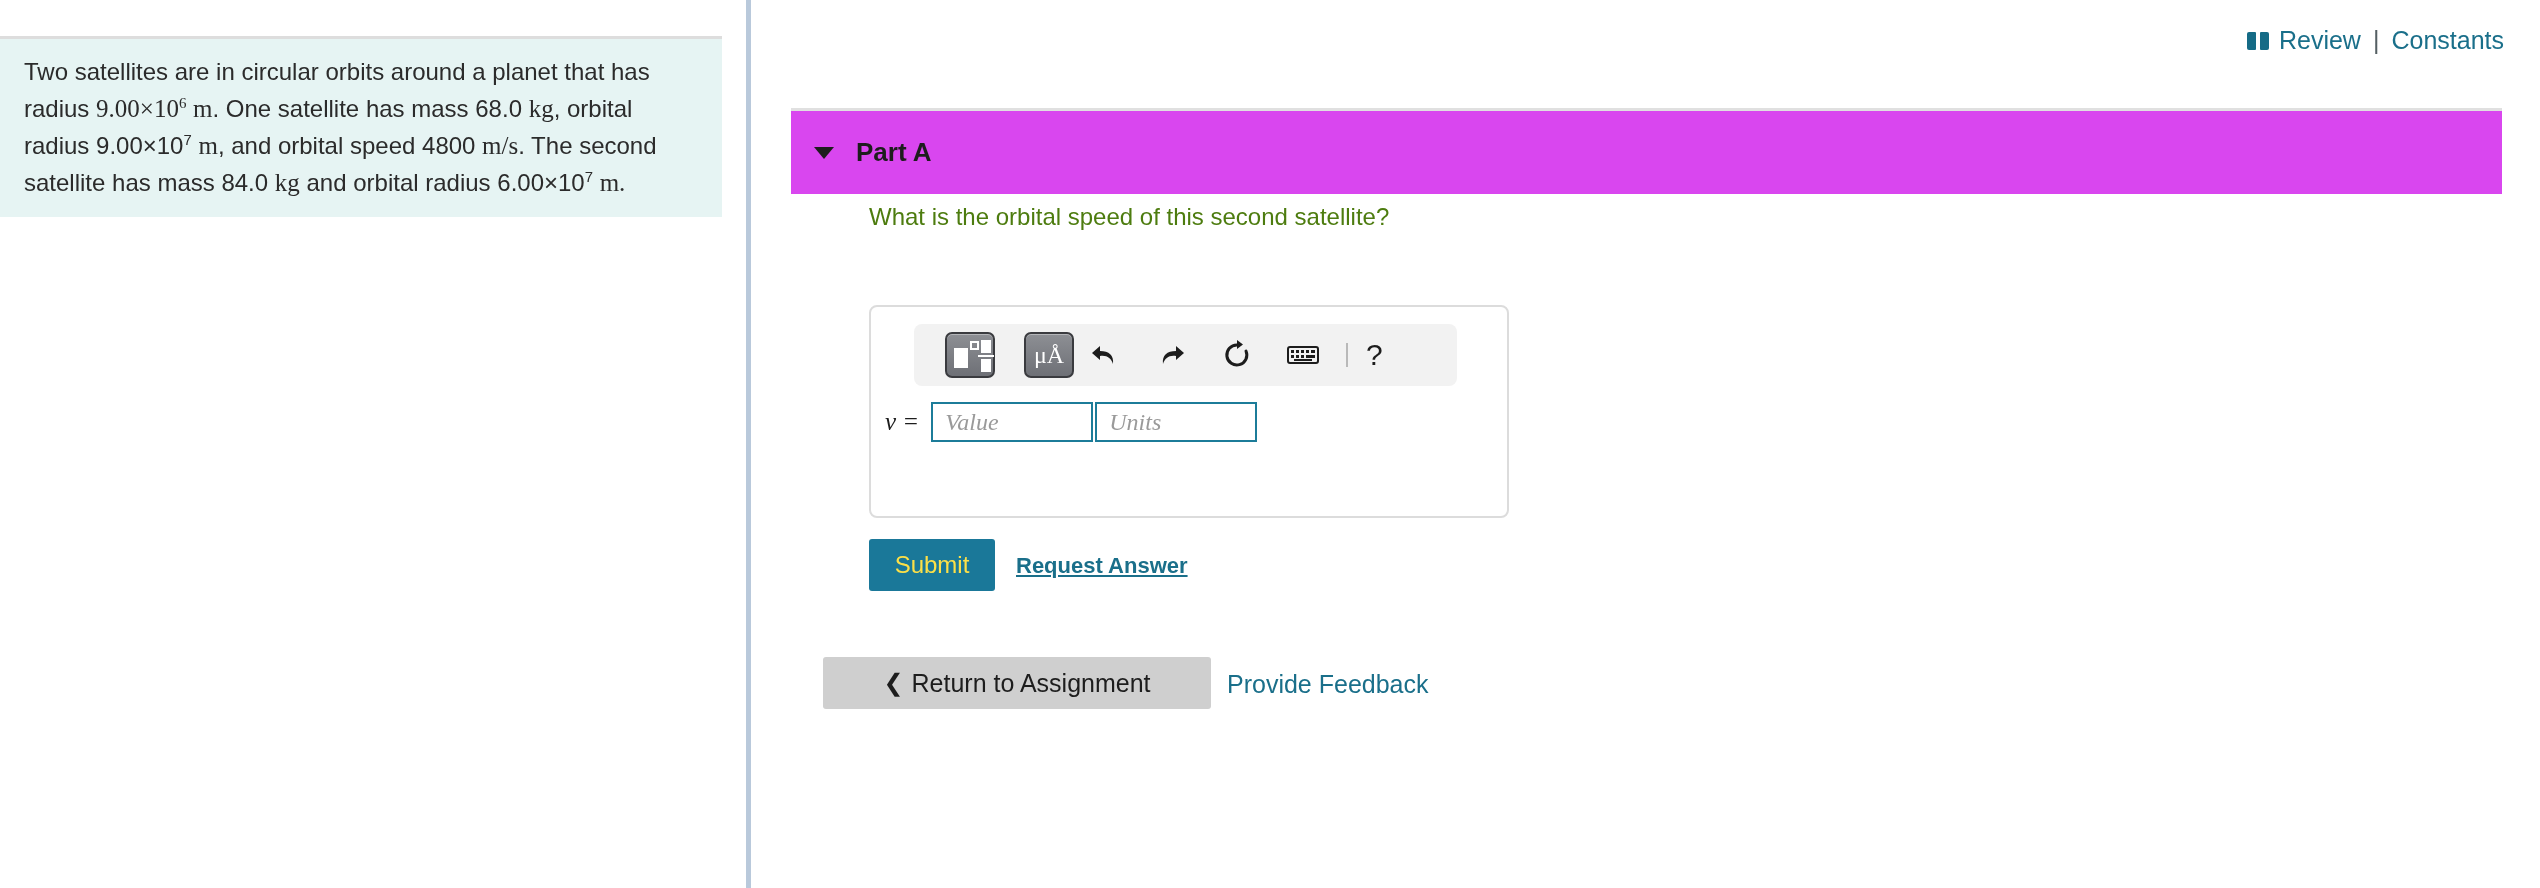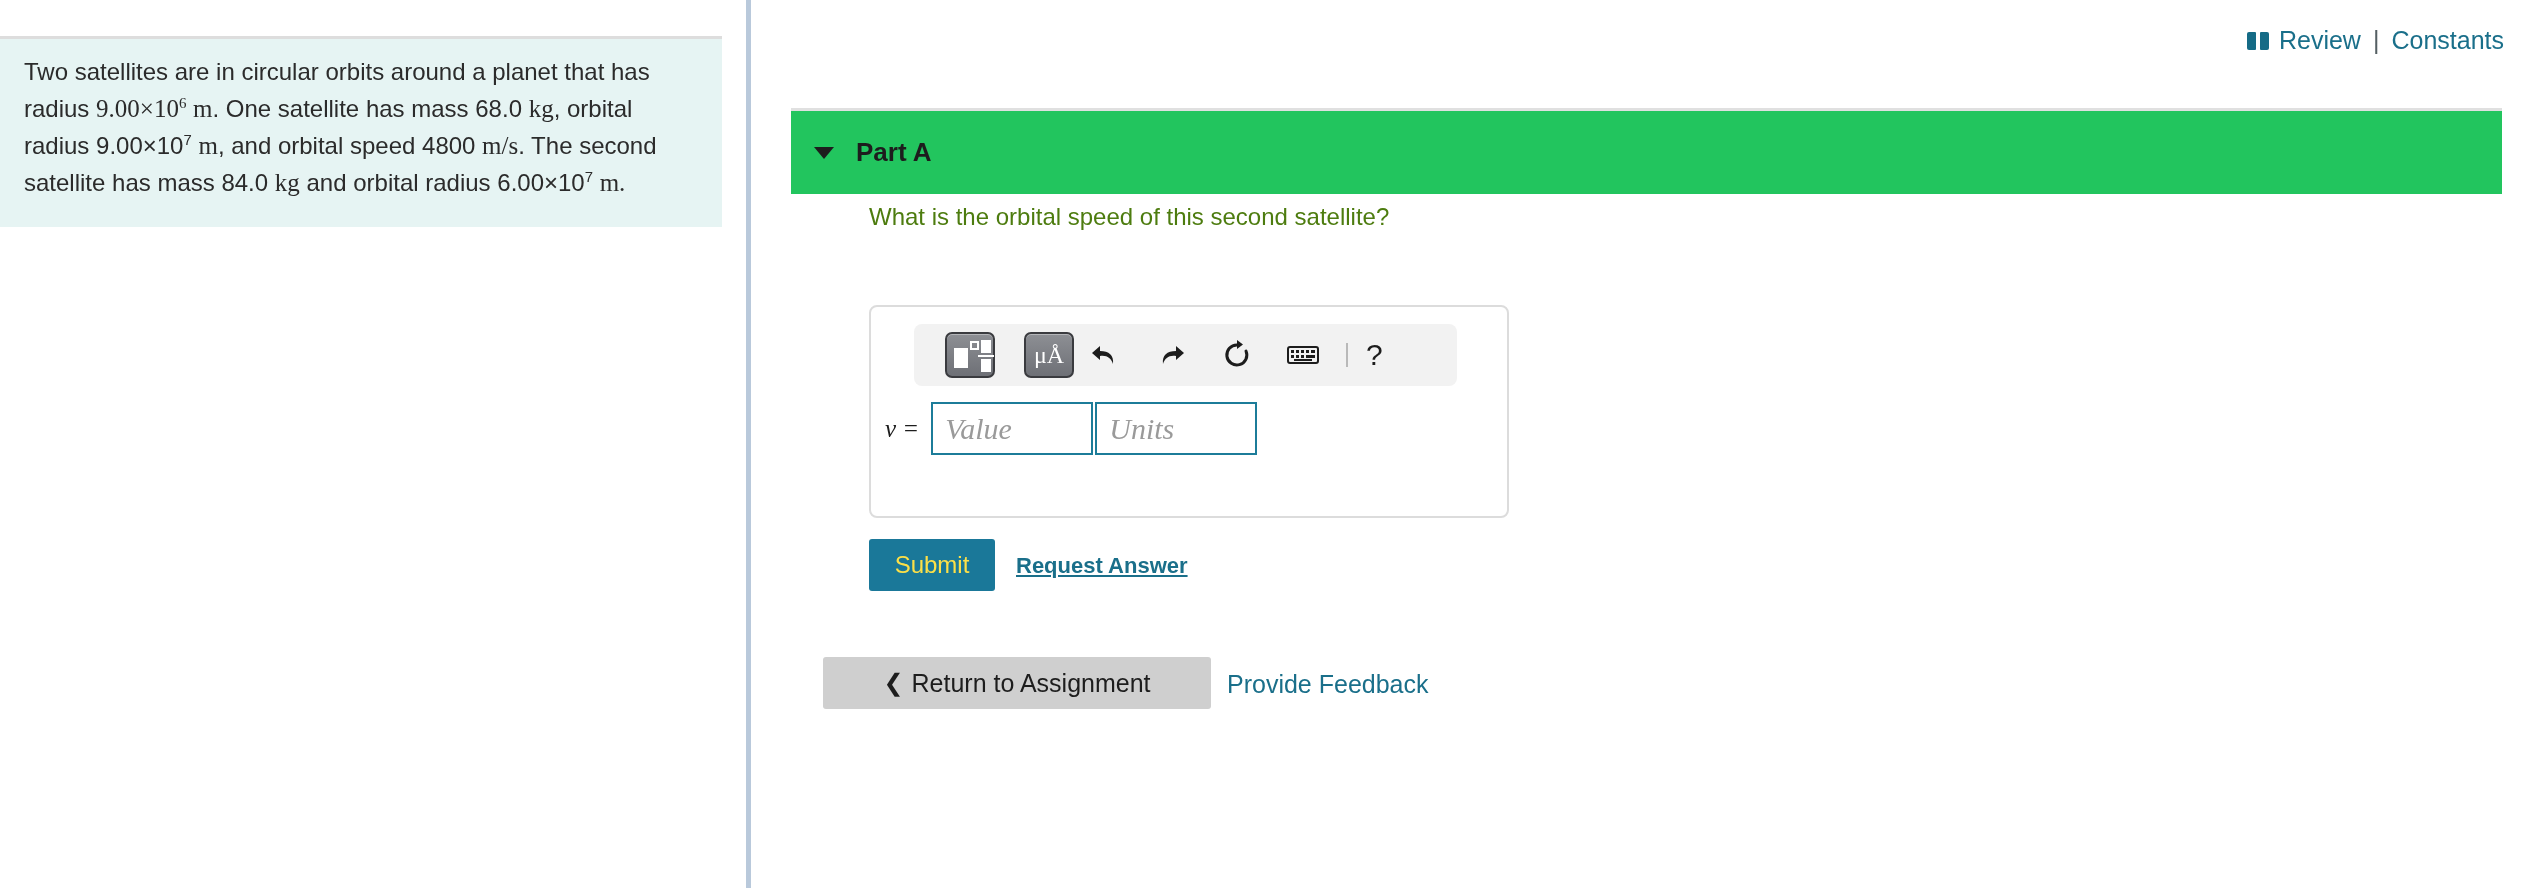--- a/index.html
+++ b/index.html
@@ -24,21 +24,21 @@
     background: #ffffff;
   }
   #problem-statement {
     position: absolute;
     left: 0;
     top: 36px;
     width: 722px;
     border-top: 3px solid #dddddd;
     background: #e6f4f3;
     box-sizing: border-box;
-    padding: 14px 22px 26px 24px;
+    padding: 14px 22px 16px 24px;
   }
   #problem-text {
     font-size: 24px;
     line-height: 37px;
     color: #2b2b2b;
     font-family: "Liberation Sans", sans-serif;
   }
   .mathup {
     font-family: "Liberation Serif", serif;
     font-size: 25px;
@@ -106,21 +106,21 @@
     padding: 0 2px;
   }
 
   
   #part-header {
     position: absolute;
     left: 40px;
     top: 108px;
     width: 1711px;
     height: 86px;
-    background: #22c55e;
+    background: #d946ef;
     border-top: 3px solid #e0e0e0;
     box-sizing: border-box;
     display: flex;
     align-items: center;
     padding-left: 23px;
   }
   #part-toggle-icon {
     width: 0; height: 0;
     border-left: 10px solid transparent;
     border-right: 10px solid transparent;
@@ -249,30 +249,30 @@
   }
   #var-label {
     font-family: "Liberation Serif", serif;
     font-style: italic;
     font-size: 25px;
     color: #1d1d1d;
     margin-right: 12px;
     white-space: nowrap;
   }
   .answer-field {
-    height: 53px;
+    height: 40px;
     border: 2px solid #1c7c99;
     box-sizing: border-box;
     background: #ffffff;
     display: flex;
     align-items: center;
     padding-left: 12px;
     font-family: "Liberation Serif", serif;
     font-style: italic;
-    font-size: 30px;
+    font-size: 24px;
     color: #9a9a9a;
     cursor: text;
   }
   #value-field { width: 162px; }
   #units-field { width: 162px; margin-left: 2px; }
 
   
   #submit-button {
     position: absolute;
     left: 118px;

